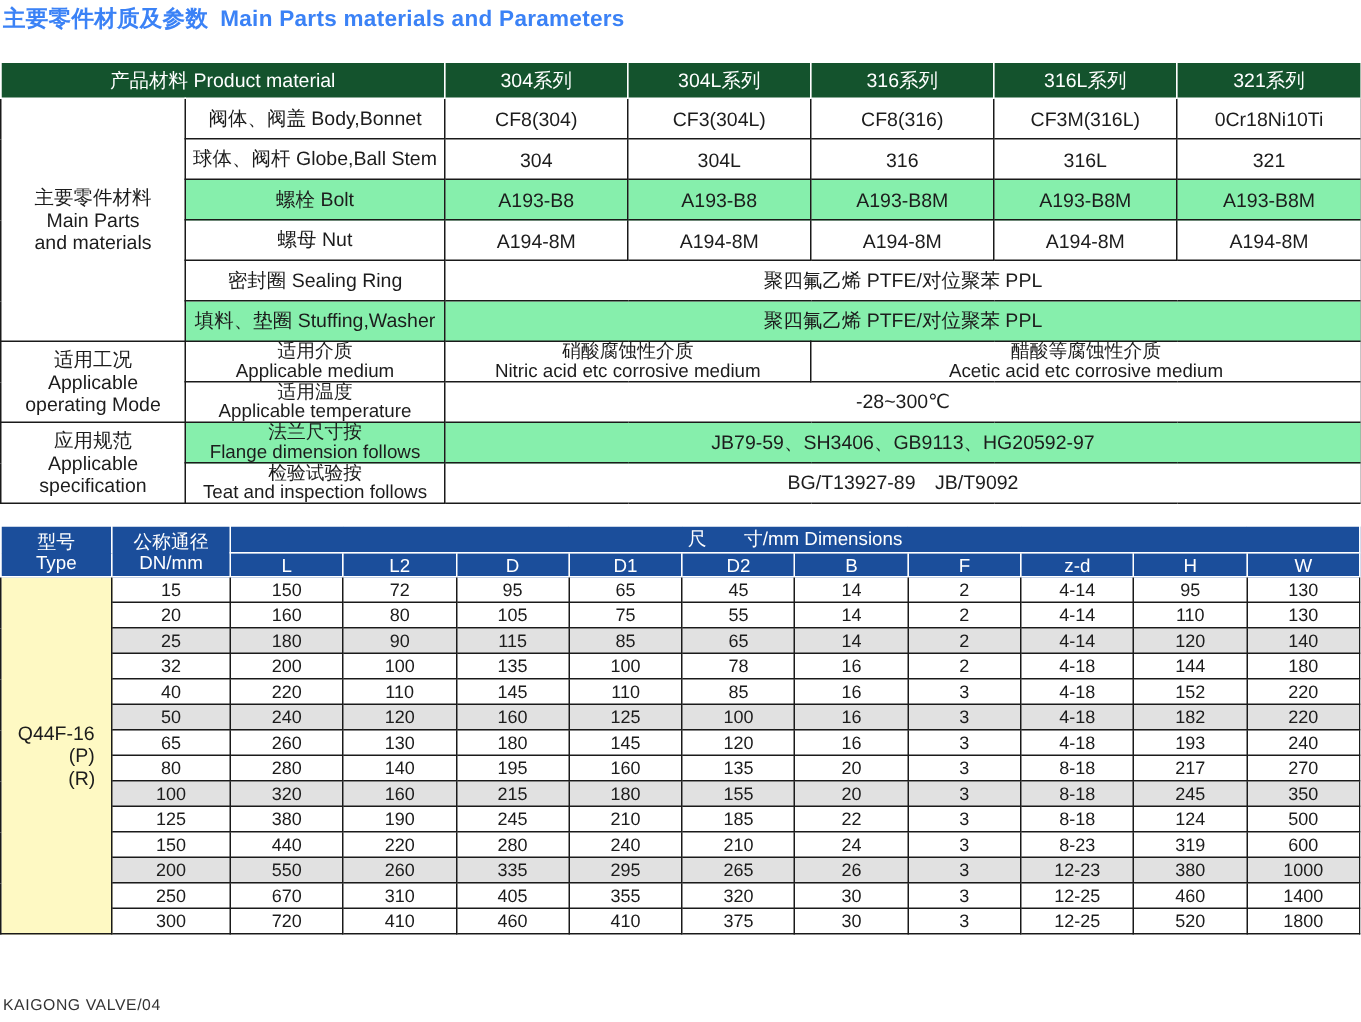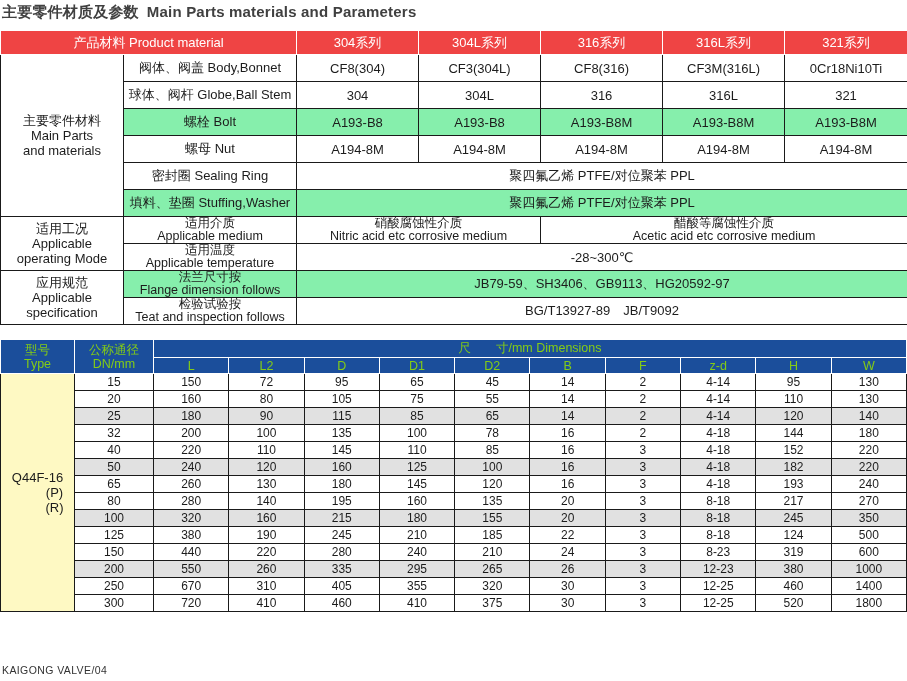--- a/index.html
+++ b/index.html
@@ -1,35 +1,35 @@
 <!DOCTYPE html>
 <html><head>
 <meta charset="utf-8">
 <style>
   * { box-sizing: border-box; }
   html,body { margin:0; padding:0; background:#ffffff; }
   body { width:907px; height:681px; font-family:"Liberation Sans","DejaVu Sans",sans-serif; color:#1c1c1c; position:relative; }
   .page { position:relative; width:907px; height:681px; overflow:hidden; }
 
-  .sec-title { font-weight:bold; font-size:15px; color:#404040; padding:3px 0 8px 2px; letter-spacing:0.2px;border-radius:12px; }
+  .sec-title { font-weight:bold; font-size:15px; color:#3b82f6; padding:3px 0 19px 2px; letter-spacing:0.2px;border-radius:12px; }
   .sec-title .en { margin-left:8px; }
 
   table { border-collapse:collapse; table-layout:fixed; width:907px; }
 
   
   .t1 td, .t1 th { border:1px solid #1a1a1a; text-align:center; vertical-align:middle; font-size:13px; padding:0 2px; }
-  .t1 thead th { background:#ef4444; color:#ffffff; font-weight:normal; border:1px solid #ffffff; height:24px; font-size:13px; }
+  .t1 thead th { background:#14532d; color:#ffffff; font-weight:normal; border:1px solid #ffffff; height:24px; font-size:13px; }
   .t1 td { height:27px; }
   .t1 .group { font-size:13px; line-height:15px; }
   .t1 .two-line div { line-height:13px; font-size:12.5px; }
   .t1 tr.shaded td:not(.group) { background:#86efac; }
 
   
   .t2 td, .t2 th { border:1px solid #1a1a1a; text-align:center; vertical-align:middle; font-size:12px; padding:0; }
-  .t2 thead th { background:#1b4e9b; color:#84cc16; font-weight:normal; border:1px solid #ffffff; font-size:12.5px; }
+  .t2 thead th { background:#1b4e9b; color:#ffffff; font-weight:normal; border:1px solid #ffffff; font-size:12.5px; }
   .t2 thead .hrow-a th { height:16px; }
   .t2 thead .hrow-b th { height:16px; }
   .t2 thead .stack { line-height:14px; }
   .t2 tbody td { height:17px; line-height:13px; }
   .t2 tr.shaded td:not(.typecell) { background:#e1e1e1; }
   .t2 .typecell { background:#fef9c3; font-size:13px; line-height:15px; }
   .t2 .typecell .pr { padding-left:34px; }
 
   .footer-text { position:absolute; left:2px; top:664px; font-size:10.5px; color:#333; letter-spacing:0.4px; }
 

